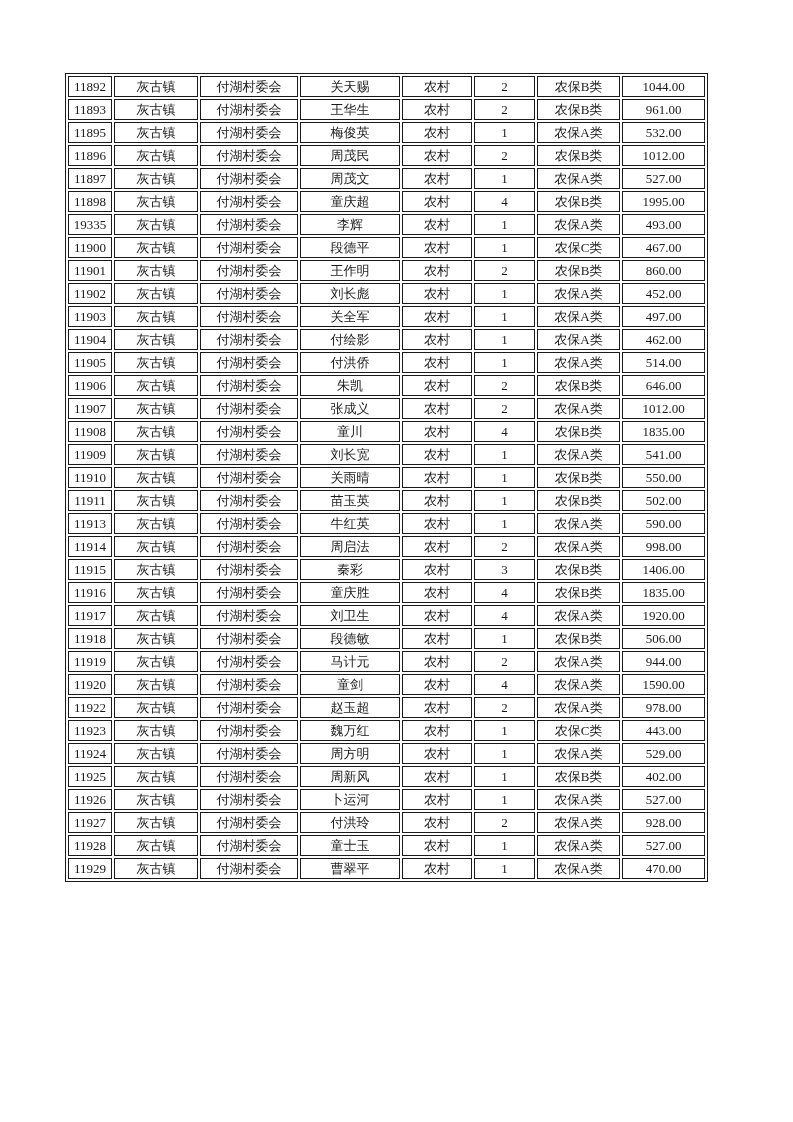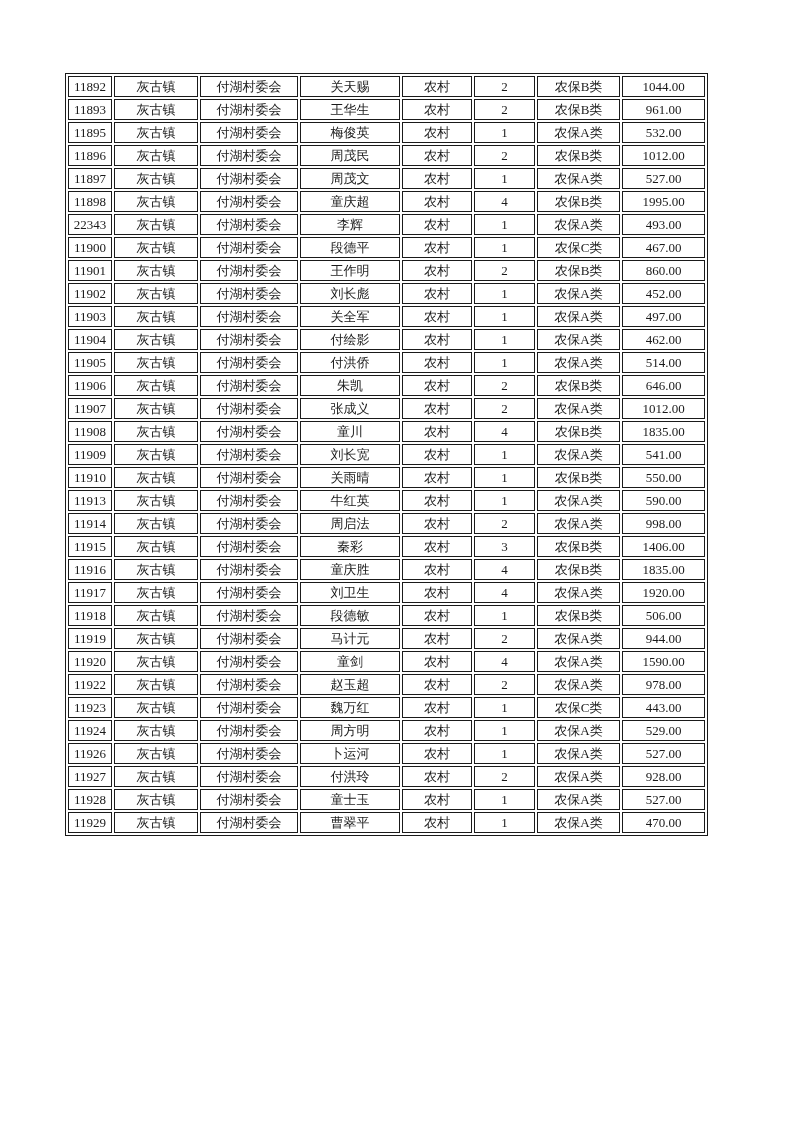--- a/index.html
+++ b/index.html
@@ -114,21 +114,21 @@
       <td class="num">11898</td>
       <td>灰古镇</td>
       <td>付湖村委会</td>
       <td>童庆超</td>
       <td>农村</td>
       <td class="num">4</td>
       <td>农保B类</td>
       <td class="num">1995.00</td>
     </tr>
         <tr>
-      <td class="num">22343</td>
+      <td class="num">19335</td>
       <td>灰古镇</td>
       <td>付湖村委会</td>
       <td>李辉</td>
       <td>农村</td>
       <td class="num">1</td>
       <td>农保A类</td>
       <td class="num">493.00</td>
     </tr>
         <tr>
       <td class="num">11900</td>
@@ -234,20 +234,30 @@
       <td class="num">11910</td>
       <td>灰古镇</td>
       <td>付湖村委会</td>
       <td>关雨晴</td>
       <td>农村</td>
       <td class="num">1</td>
       <td>农保B类</td>
       <td class="num">550.00</td>
     </tr>
         <tr>
+      <td class="num">11911</td>
+      <td>灰古镇</td>
+      <td>付湖村委会</td>
+      <td>苗玉英</td>
+      <td>农村</td>
+      <td class="num">1</td>
+      <td>农保B类</td>
+      <td class="num">502.00</td>
+    </tr>
+        <tr>
       <td class="num">11913</td>
       <td>灰古镇</td>
       <td>付湖村委会</td>
       <td>牛红英</td>
       <td>农村</td>
       <td class="num">1</td>
       <td>农保A类</td>
       <td class="num">590.00</td>
     </tr>
         <tr>
@@ -342,20 +352,30 @@
     </tr>
         <tr>
       <td class="num">11924</td>
       <td>灰古镇</td>
       <td>付湖村委会</td>
       <td>周方明</td>
       <td>农村</td>
       <td class="num">1</td>
       <td>农保A类</td>
       <td class="num">529.00</td>
+    </tr>
+        <tr>
+      <td class="num">11925</td>
+      <td>灰古镇</td>
+      <td>付湖村委会</td>
+      <td>周新风</td>
+      <td>农村</td>
+      <td class="num">1</td>
+      <td>农保B类</td>
+      <td class="num">402.00</td>
     </tr>
         <tr>
       <td class="num">11926</td>
       <td>灰古镇</td>
       <td>付湖村委会</td>
       <td>卜运河</td>
       <td>农村</td>
       <td class="num">1</td>
       <td>农保A类</td>
       <td class="num">527.00</td>

